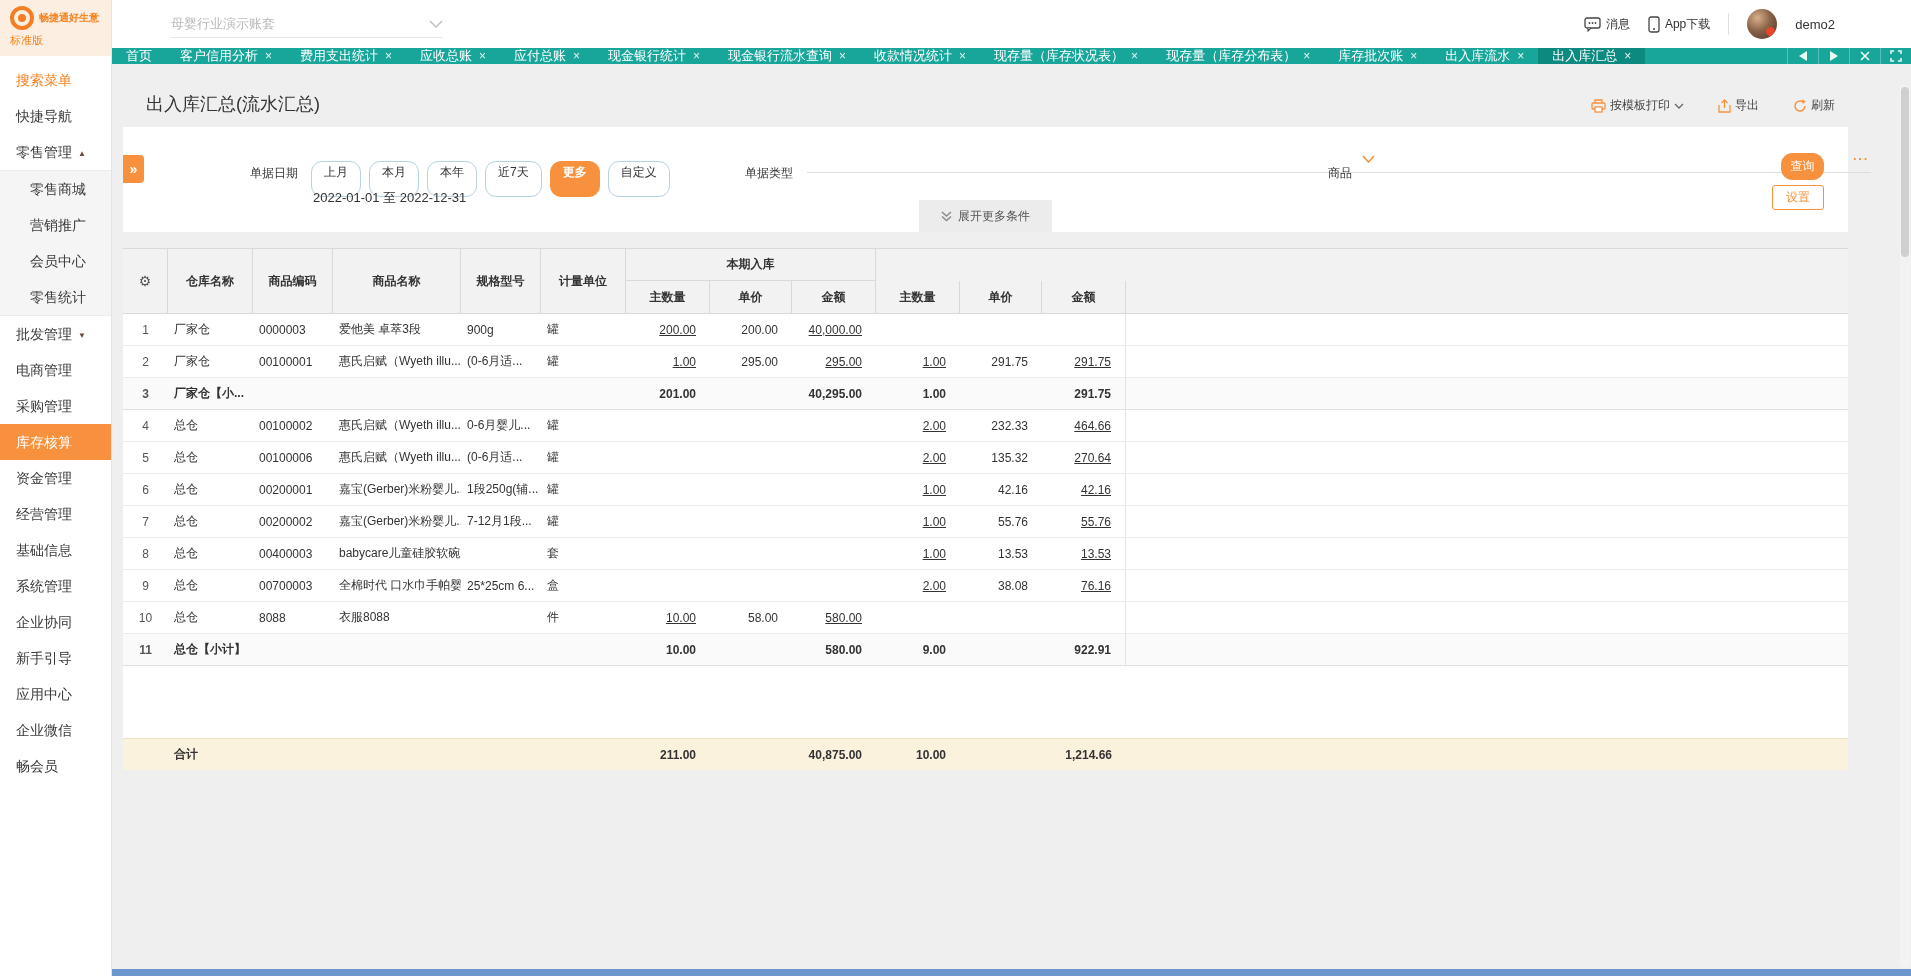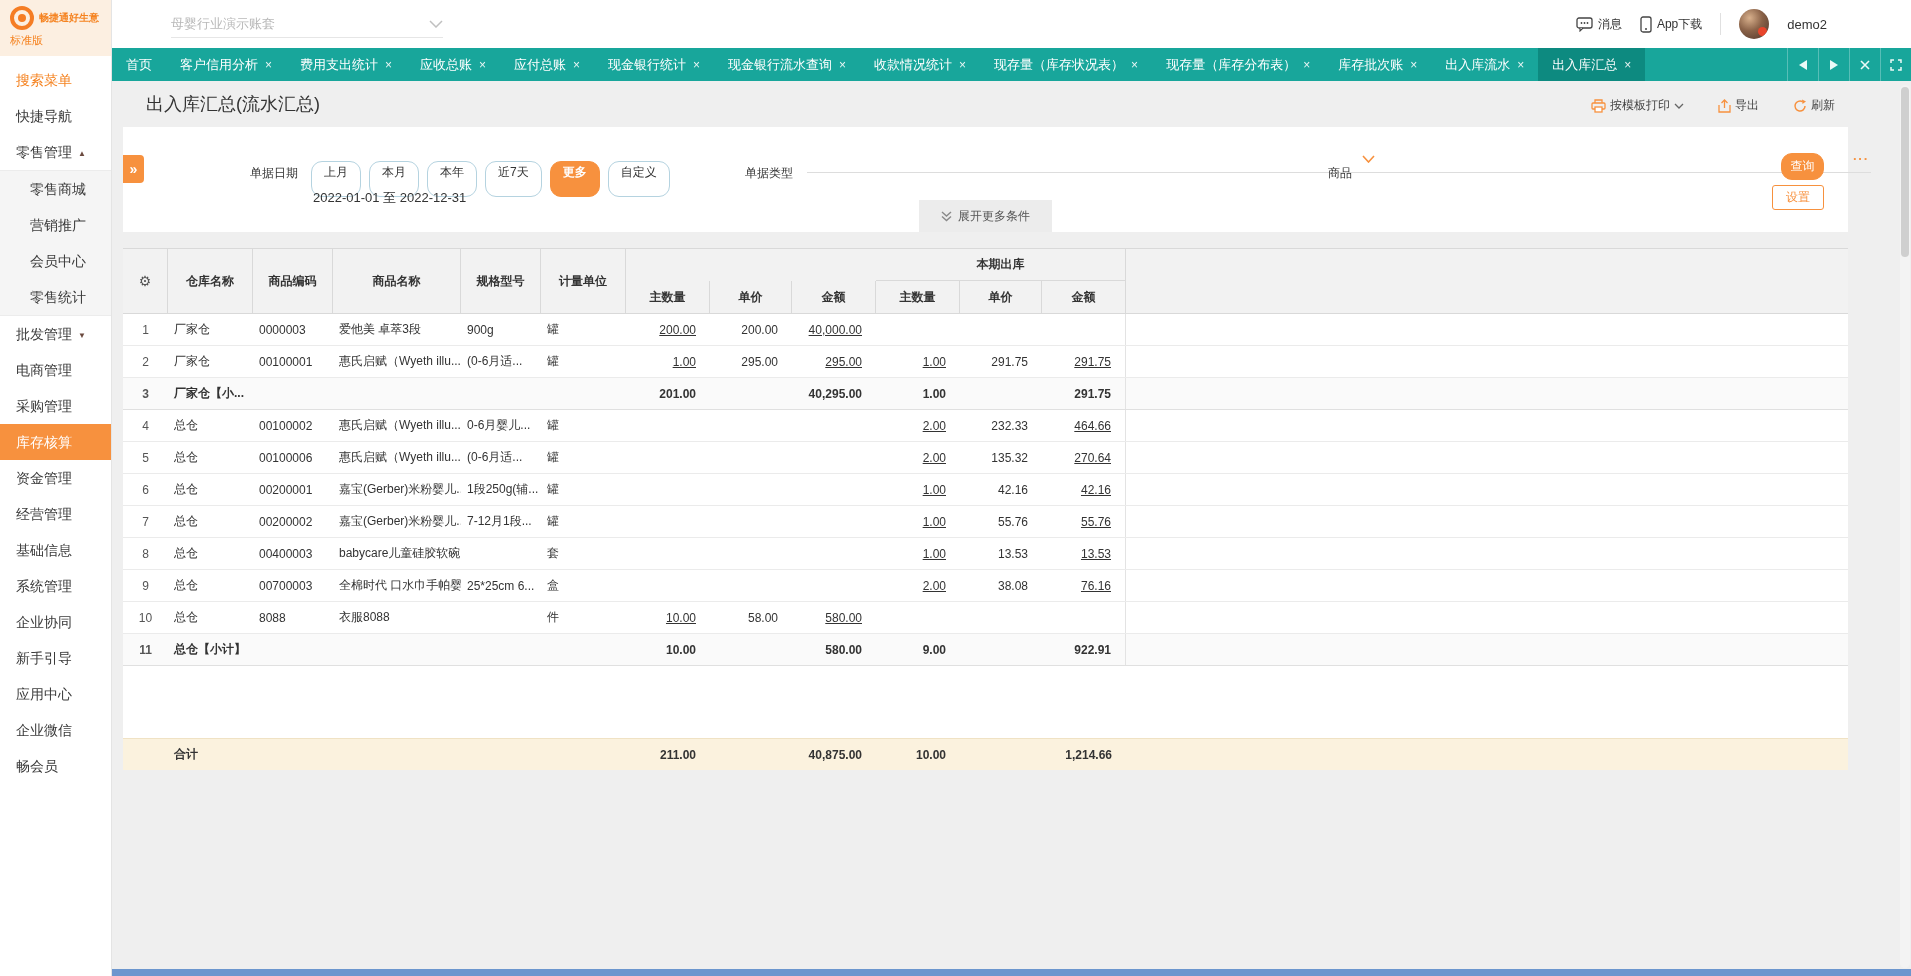--- a/index.html
+++ b/index.html
@@ -19,29 +19,29 @@
   .side-item .arrow { font-size:8px; color:#6b4a3f; margin-left:6px; vertical-align:1px; }
   .side-item.accent { color:#f5821f; }
   .side-item.active { background:#f7913e; color:#fff; }
   .submenu { background:#f5f5f5; border-top:1px solid #ececec; border-bottom:1px solid #ececec; }
   .side-sub { height:36px; line-height:36px; padding-left:30px; font-size:14px; color:#3a3a3a; cursor:pointer; }
 
   
   .topbar { position:absolute; left:112px; top:0; right:0; height:48px; background:#fff; }
   .account-select { position:absolute; left:15px; top:10px; width:272px; height:28px; border-bottom:1px solid #e6e6e6; display:flex; align-items:center; justify-content:space-between; cursor:pointer;margin-left:44px; }
   .account-select .account-text { color:#b9b9b9; font-size:13px; }
-  .topbar-right { position:absolute; right:84px; top:0; height:48px; display:flex; align-items:center; gap:18px; }
+  .topbar-right { position:absolute; right:76px; top:0; height:48px; display:flex; align-items:center; gap:18px; }
   .top-item { display:flex; align-items:center; gap:5px; font-size:12px; color:#333; cursor:pointer; }
   .topbar-divider { width:1px; height:22px; background:#e0e0e0; }
   .avatar { width:30px; height:30px; border-radius:50%; background:radial-gradient(circle at 35% 30%,#d8b08c 0%,#8a6248 45%,#4d342a 100%); position:relative; overflow:hidden; }
   .avatar:after { content:""; position:absolute; right:2px; bottom:3px; width:9px; height:9px; background:#e8452c; border-radius:50%; }
   .username { font-size:13px; color:#333; }
 
   
-  .tabbar { position:absolute; left:112px; top:48px; right:0; height:33px; background:#18a69b; display:flex; }
+  .tabbar { position:absolute; left:112px; top:48px; right:0; height:16px; background:#18a69b; display:flex; }
   .tabs { flex:1; display:flex; overflow:hidden; }
   .tab { display:flex; align-items:center; padding:0 14px; color:#fff; font-size:13px; white-space:nowrap; cursor:pointer; }
   .tab.active { background:#0d8a80; }
   .tab .close { margin-left:7px; font-size:12px; opacity:.9; cursor:pointer; }
   .tab-controls { display:flex; flex:0 0 auto; }
   .tab-ctrl { width:31px; display:flex; align-items:center; justify-content:center; color:#eafaf7; font-size:11px; border-left:1px solid rgba(255,255,255,.28); cursor:pointer; }
 
   
   .main { position:absolute; left:112px; top:81px; right:0; bottom:0; background:#efefef; }
   .page-title { position:absolute; left:34px; top:11px; font-size:18px; color:#333; font-weight:normal; }
@@ -343,21 +343,21 @@
     <section class="table-card">
       <div class="thead grid">
         <div class="hc rs">
             <span class="gear">⚙</span>
           </div>
         <div class="hc rs">仓库名称</div>
         <div class="hc rs">商品编码</div>
         <div class="hc rs">商品名称</div>
         <div class="hc rs">规格型号</div>
         <div class="hc rs">计量单位</div>
-        <div class="hc grp" style="grid-column:10 / span 3;">本期出库</div>
+        <div class="hc grp" style="grid-column:7 / span 3;">本期入库</div>
         <div class="hc rs filler" style="grid-column:13;"></div>
         <div class="hc" style="grid-column:7;">主数量</div>
         <div class="hc" style="grid-column:8;">单价</div>
         <div class="hc" style="grid-column:9;">金额</div>
         <div class="hc" style="grid-column:10;">主数量</div>
         <div class="hc" style="grid-column:11;">单价</div>
         <div class="hc" style="grid-column:12;">金额</div>
       </div>
 
       <div class="tbody" id="tbody">

